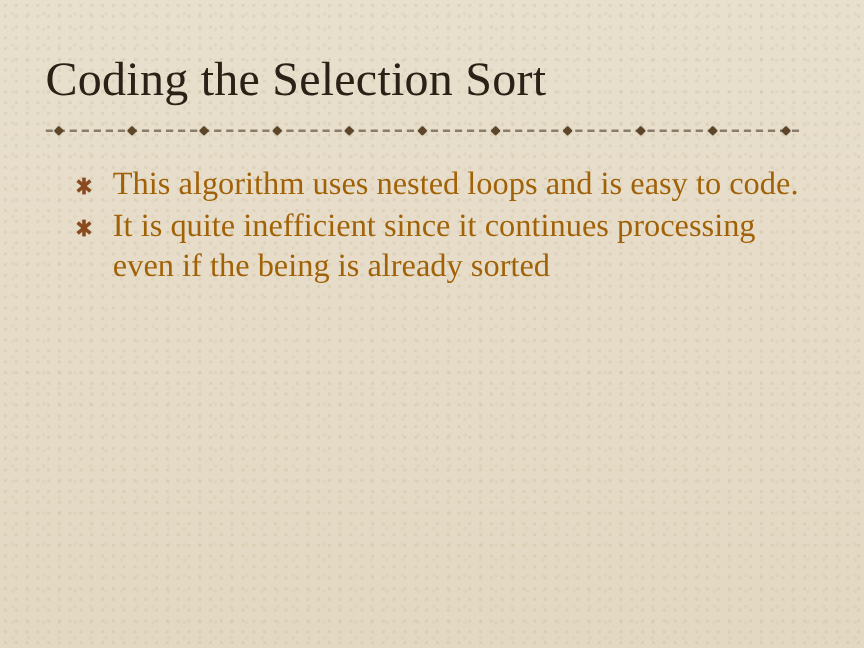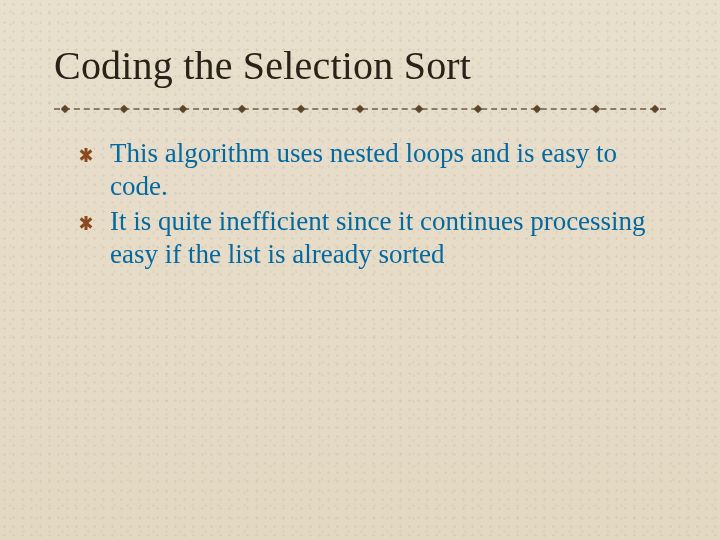--- a/index.html
+++ b/index.html
@@ -17,21 +17,21 @@
       radial-gradient(rgba(200,185,150,.18) 15%, transparent 17%),
       linear-gradient(#e8dfcd, #e3d8c2);
     background-size: 9px 9px, 13px 13px, 100% 100%;
     background-position: 0 0, 4px 5px, 0 0;
     color: #2a2016;
   }
   .slide {
     box-sizing: border-box;
     width: 720px;
     height: 452px;
-    padding: 42px 54px 0 54px;
+    padding: 42px 54px 0 38px;
   }
   .title {
     font-size: 40px;
     font-weight: 400;
     margin: 0 0 14px 0;
     color: #2a2217;
     letter-spacing: .2px;
   }
   .rule {
     height: 12px;
@@ -67,21 +67,21 @@
   }
   ul.body {
     list-style: none;
     margin: 0;
     padding: 0 0 0 32px;
   }
   ul.body li {
     position: relative;
     font-size: 27px;
     line-height: 1.22;
-    color: #0369a1;
+    color: #a16207;
     padding-left: 24px;
     margin-bottom: 2px;
   }
   ul.body li .bullet-icon {
     position: absolute;
     left: -8px;
     top: 10px;
     width: 16px;
     height: 16px;
     color: #8a4a1f;
@@ -136,16 +136,16 @@
     <li>
       <span class="bullet-icon">
           <span class="v"></span>
         </span>
       <span>This algorithm uses nested loops and is easy to code.</span>
     </li>
     <li>
       <span class="bullet-icon">
           <span class="v"></span>
         </span>
-      <span>It is quite inefficient since it continues processing easy if the list is already sorted</span>
+      <span>It is quite inefficient since it continues processing even if the being is already sorted</span>
     </li>
   </ul>
 </div>
 
 </body></html>

